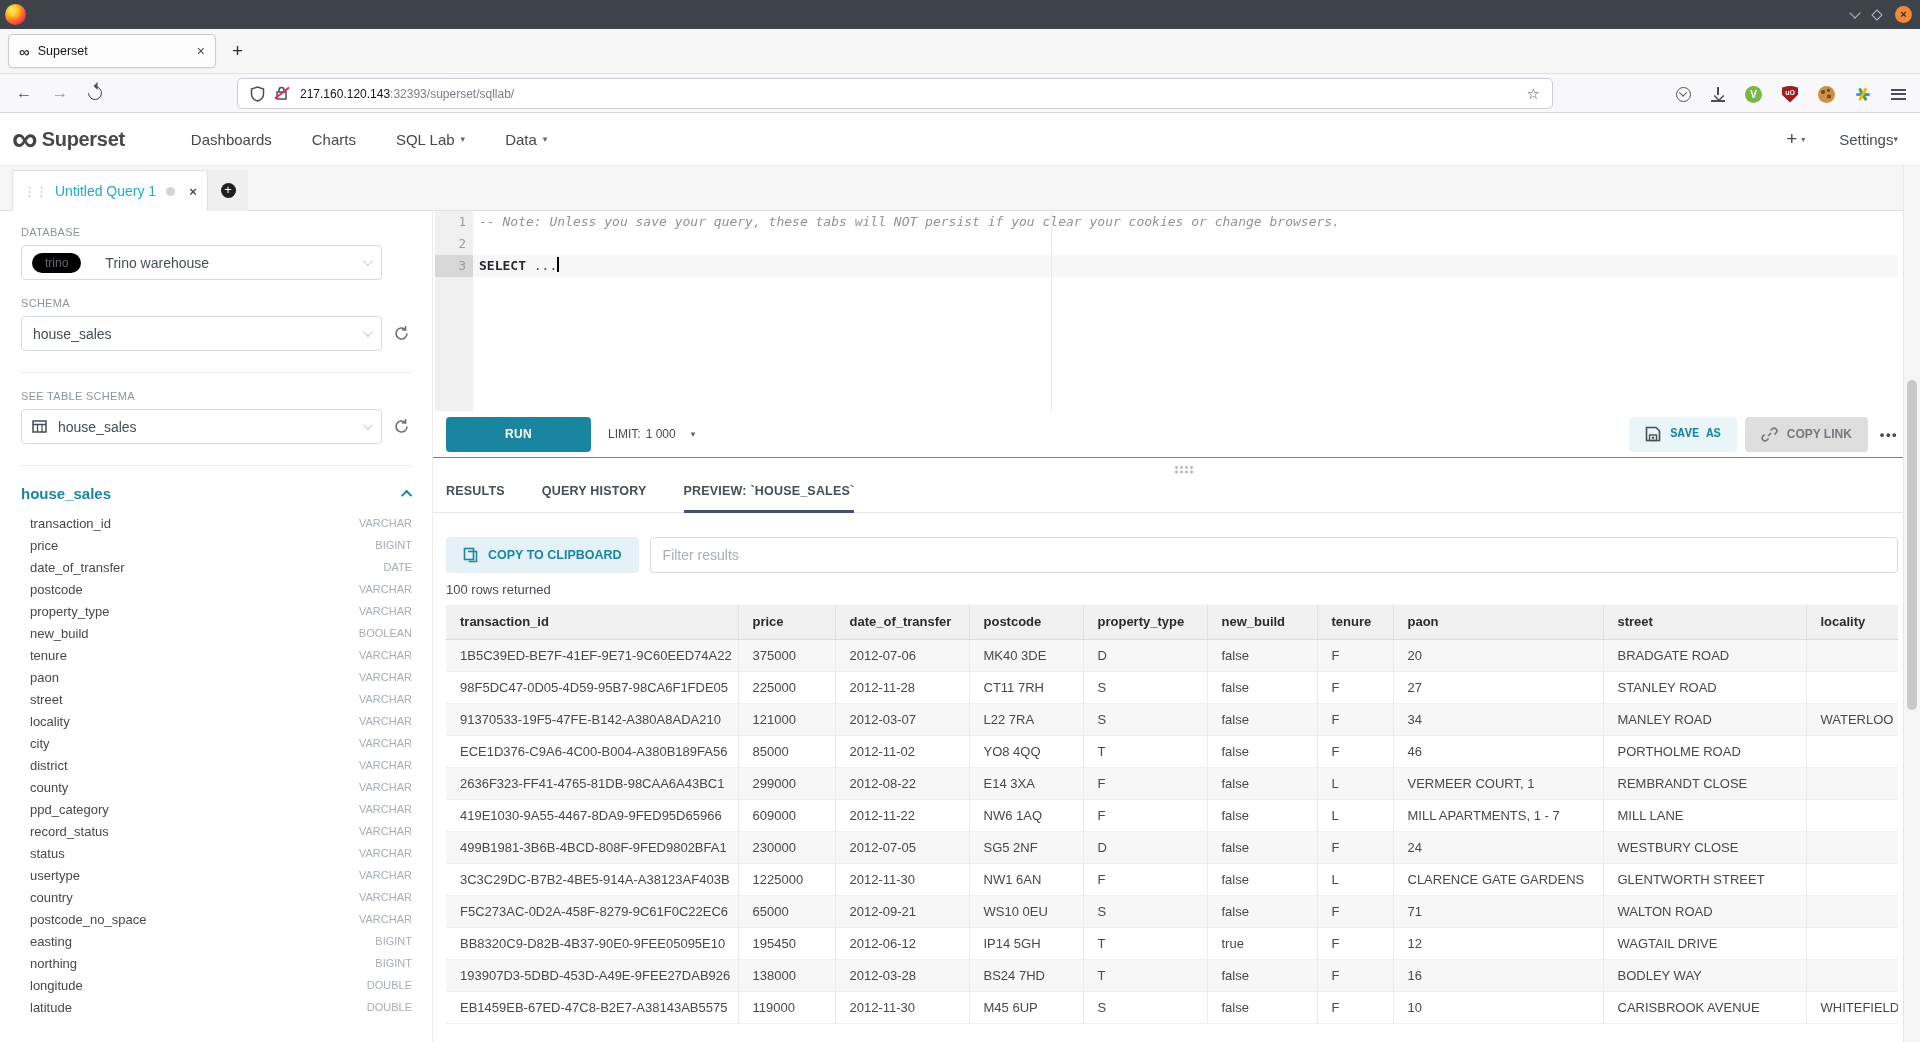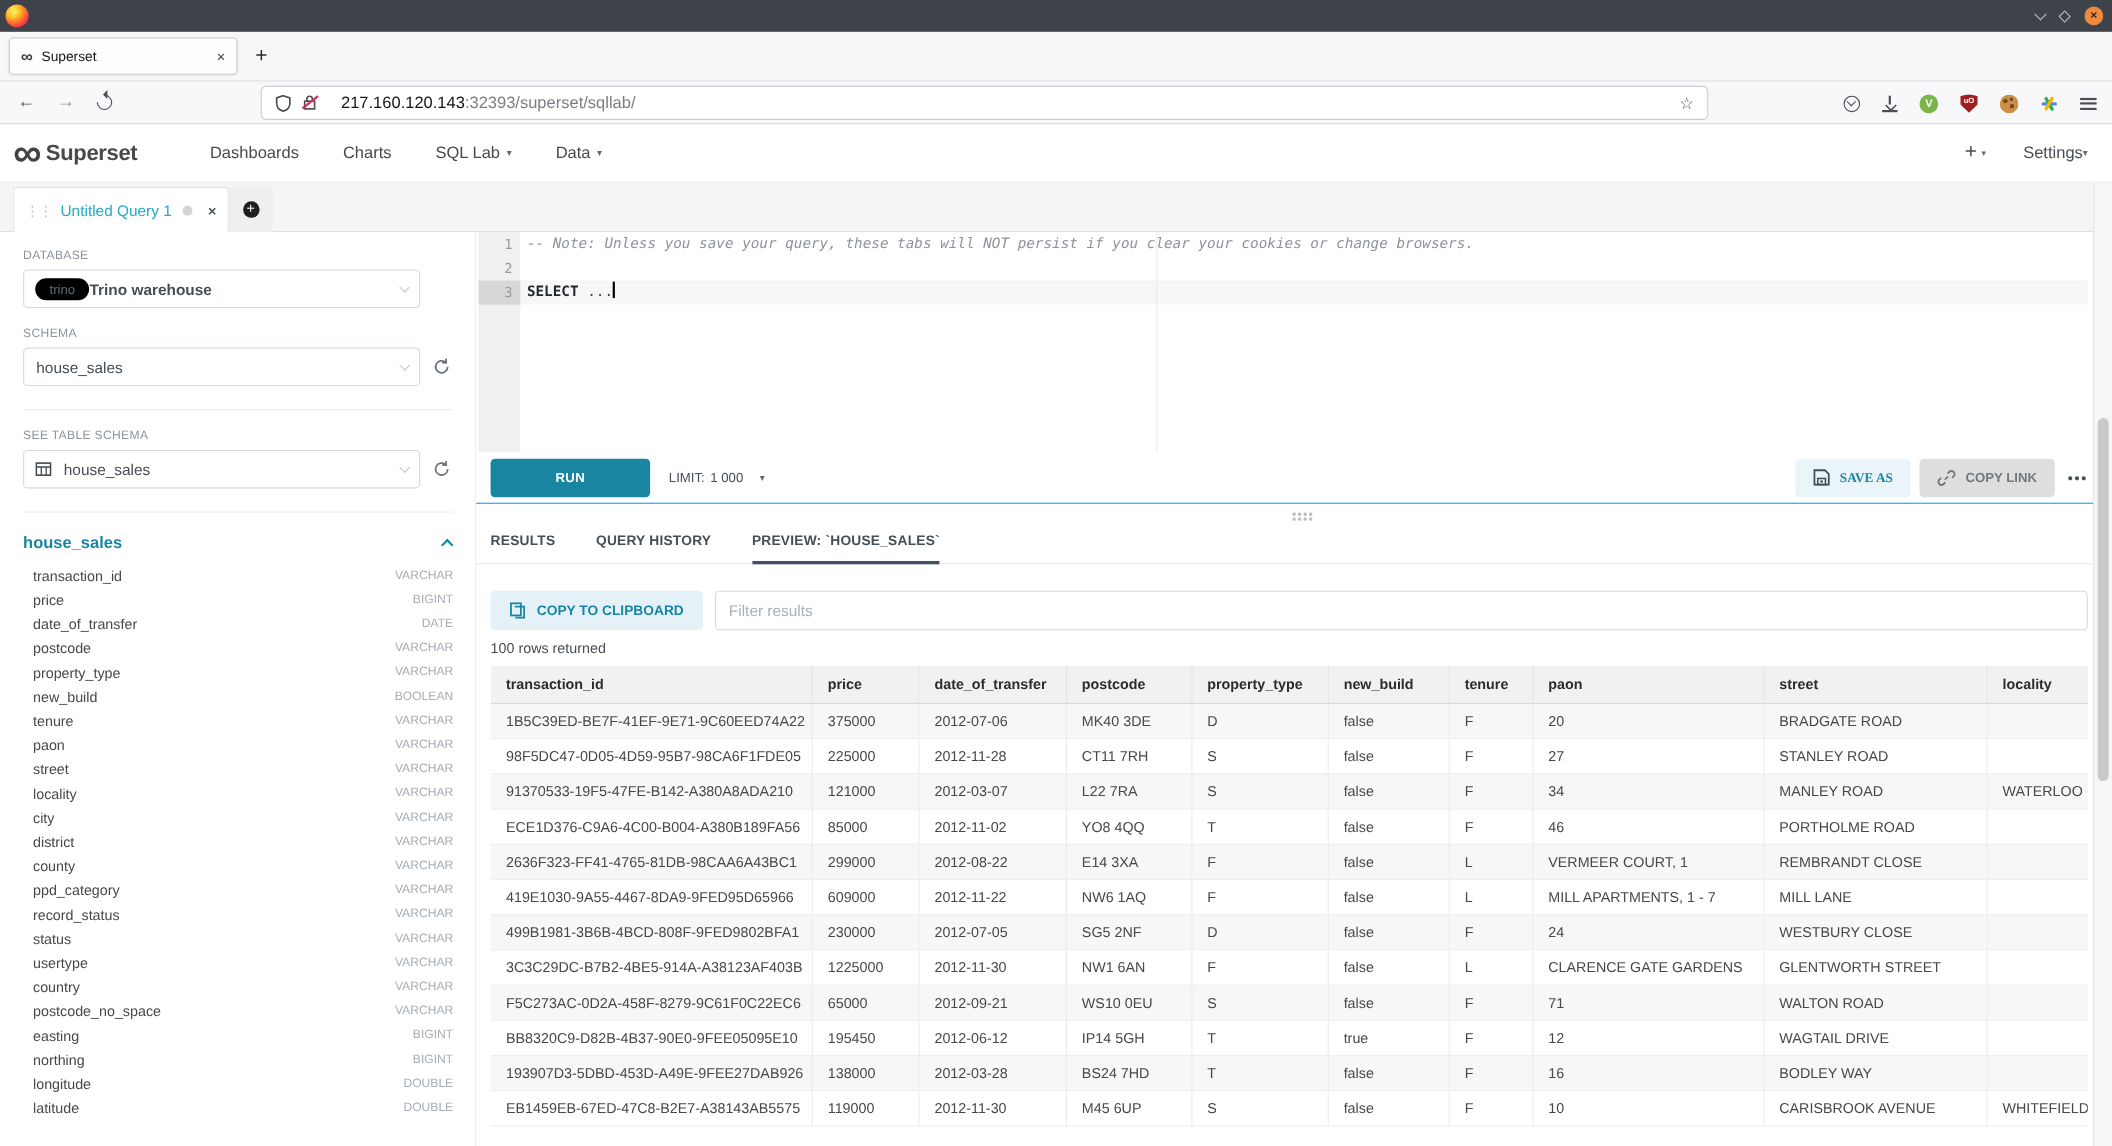--- a/index.html
+++ b/index.html
@@ -27,21 +27,21 @@
   
   .toolbar { position:absolute; left:0; top:73px; width:1920px; height:40px; background:#f8f8fa; border-top:1px solid #e0e0e4; border-bottom:1px solid #d4d4da; display:flex; align-items:center; }
   .nav-arrow { font-size:16px; color:#4d4d57; margin-left:16px; }
   .nav-arrow.fwd { color:#9a9aa4; margin-left:20px; }
   .reload-ic { margin-left:20px; width:14px; height:14px; border:1.7px solid #4d4d57; border-radius:50%; border-left-color:transparent; position:relative; transform:rotate(45deg); }
   .reload-ic::after { content:""; position:absolute; left:-4px; top:-2px; border:4px solid transparent; border-right-color:#4d4d57; transform:rotate(-45deg); }
   .urlbar { position:absolute; left:237px; top:4px; width:1316px; height:31px; background:#fff; border:1px solid #ccccd3; border-radius:5px; display:flex; align-items:center; }
   .urlbar .shield-icon { margin-left:12px; }
   .urlbar .lock-icon { margin-left:10px; position:relative; }
   .slash { position:absolute; left:-2px; top:6px; width:18px; height:2px; background:#e22850; transform:rotate(-38deg); }
-  .url-text { margin-left:22px; font-size:15px; color:#15141a; }
+  .url-text { margin-left:12px; font-size:12px; color:#15141a; }
   .url-text .urlpath { color:#7c7c86; }
   .url-star { position:absolute; right:12px; font-size:15px; color:#55555e; }
   .ext-icons { position:absolute; right:14px; top:0; height:40px; display:flex; align-items:center; gap:20px; }
   .pocket-icon { width:15px; height:15px; border:1.7px solid #4d4d57; border-radius:50%; position:relative; }
   .pocket-icon::after { content:""; position:absolute; left:3px; top:3px; width:5px; height:5px; border-right:1.6px solid #4d4d57; border-bottom:1.6px solid #4d4d57; transform:rotate(45deg) translate(-1px,-1px); }
   .dl-icon { width:14px; height:15px; position:relative; }
   .dl-icon::before { content:""; position:absolute; left:6px; top:0; width:2px; height:8px; background:#4d4d57; }
   .dl-icon::after { content:""; position:absolute; left:2.5px; top:4px; width:8px; height:8px; border-right:2px solid #4d4d57; border-bottom:2px solid #4d4d57; transform:rotate(45deg) scale(.75); }
   .dl-icon i { position:absolute; left:0; bottom:0; width:14px; height:2px; background:#4d4d57; }
   .monkey-icon { width:17px; height:17px; border-radius:50%; background:#7ab648; color:#fff; font-size:10px; font-weight:bold; text-align:center; line-height:17px; }
@@ -83,21 +83,21 @@
 
   
   .main { position:absolute; left:0; top:211px; width:1920px; height:831px; display:flex; }
   .leftpanel { width:433px; height:831px; background:#fff; border-right:1px solid #ececec; padding:0 21px; overflow:hidden; }
   .fieldlabel { margin-top:15px; font-size:11px; color:#8b949a; letter-spacing:.3px; }
   .selrow { display:flex; align-items:center; margin-top:7px; }
   .selbox { flex:0 0 361px; height:35px; border:1px solid #d4dadd; border-radius:4px; background:#fff; display:flex; align-items:center; position:relative; }
   .selbox .selcaret { position:absolute; right:11px; width:7px; height:7px; border-right:1.4px solid #c3c9cc; border-bottom:1.4px solid #c3c9cc; transform:rotate(45deg) translateY(-2px); }
   .engine-pill { margin-left:10px; background:#000000; border-radius:11px; padding:3px 13px; font-size:12px; color:#5f6a70; }
   .selbox .selval { margin-left:11px; font-size:14px; color:#454e54; }
-  .engine-pill + .selval { margin-left:0;font-weight:bold; }
+  .engine-pill + .selval { margin-left:24px; }
   .refresh-btn { margin-left:11px; }
   .sect-divider { margin-top:21px; border-top:1px solid #ededed; width:391px; }
   .mt-label { margin-top:17px; }
   .tbl-icon { margin-left:10px; }
   .schema-head { margin-top:19px; display:flex; align-items:center; justify-content:space-between; width:391px; }
   .schema-head .hname { font-size:15px; font-weight:bold; color:#1985a0; }
   .chev-up { width:8px; height:8px; border-left:2px solid #1985a0; border-top:2px solid #1985a0; transform:rotate(45deg) translateY(2px); }
   .collist { margin-top:10px; }
   .colrow { display:flex; align-items:center; justify-content:space-between; height:22px; width:391px; padding-left:9px; }
   .colname { font-size:13px; color:#484848; }
@@ -118,21 +118,21 @@
   .cursorbar { display:inline-block; width:1.5px; height:15px; background:#000; vertical-align:-2px; }
   .printmargin { position:absolute; left:618px; top:0; width:1px; height:200px; background:#ececec; }
 
   
   .runbar { position:absolute; left:0; top:200px; width:1487px; height:47px; display:flex; align-items:center; padding:0 22px 0 13px; border-bottom:1px solid #0ea5e9; background:#fff; }
   .run-btn { width:145px; height:35px; background:#1985a0; border:none; border-radius:4px; color:#fff; font-size:12px; font-weight:bold; letter-spacing:.4px; font-family:inherit; }
   .limit-group { margin-left:17px; display:flex; align-items:center; font-size:12px; color:#454e54; }
   .limit-group .lcaret { margin-left:15px; font-size:9px; color:#666; }
   .limit-val { margin-left:5px; }
   .runbar .spacer { flex:1; }
-  .saveas-btn { height:35px; background:#e9f5f9; border:none; border-radius:4px; padding:0 16px; display:flex; align-items:center; gap:9px; color:#1985a0; font-size:12px; font-weight:bold; font-family:Liberation Serif, serif; }
+  .saveas-btn { height:35px; background:#e9f5f9; border:none; border-radius:4px; padding:0 16px; display:flex; align-items:center; gap:9px; color:#1985a0; font-size:12px; font-weight:bold; font-family:Liberation Mono, monospace; }
   .copylink-btn { margin-left:8px; height:35px; background:#dedede; border:none; border-radius:4px; padding:0 16px; display:flex; align-items:center; gap:9px; color:#72797e; font-size:12px; font-weight:bold; font-family:inherit; }
   .more-dots { margin-left:12px; color:#454e54; font-size:13px; font-weight:bold; letter-spacing:1.5px; }
 
   
   .draghandle { position:absolute; left:0; top:250px; width:1487px; height:13px; display:flex; align-items:center; justify-content:center; }
   .hdots { width:2.5px; height:2.5px; background:#bdbdbd; border-radius:50%;
     box-shadow:5px 0 #bdbdbd, 10px 0 #bdbdbd, 15px 0 #bdbdbd, 0 4.5px #bdbdbd, 5px 4.5px #bdbdbd, 10px 4.5px #bdbdbd, 15px 4.5px #bdbdbd; }
   .rtabs { position:absolute; left:0; top:261px; width:1487px; height:41px; padding-left:13px; border-bottom:1px solid #e6e6e6; display:flex; align-items:flex-end; gap:37px; }
   .rtab { font-size:12.5px; font-weight:bold; color:#454e54; padding-bottom:12px; border-bottom:3px solid transparent; margin-bottom:-1px; letter-spacing:.2px; }
   .rtab.active { border-bottom-color:#41516b; }

